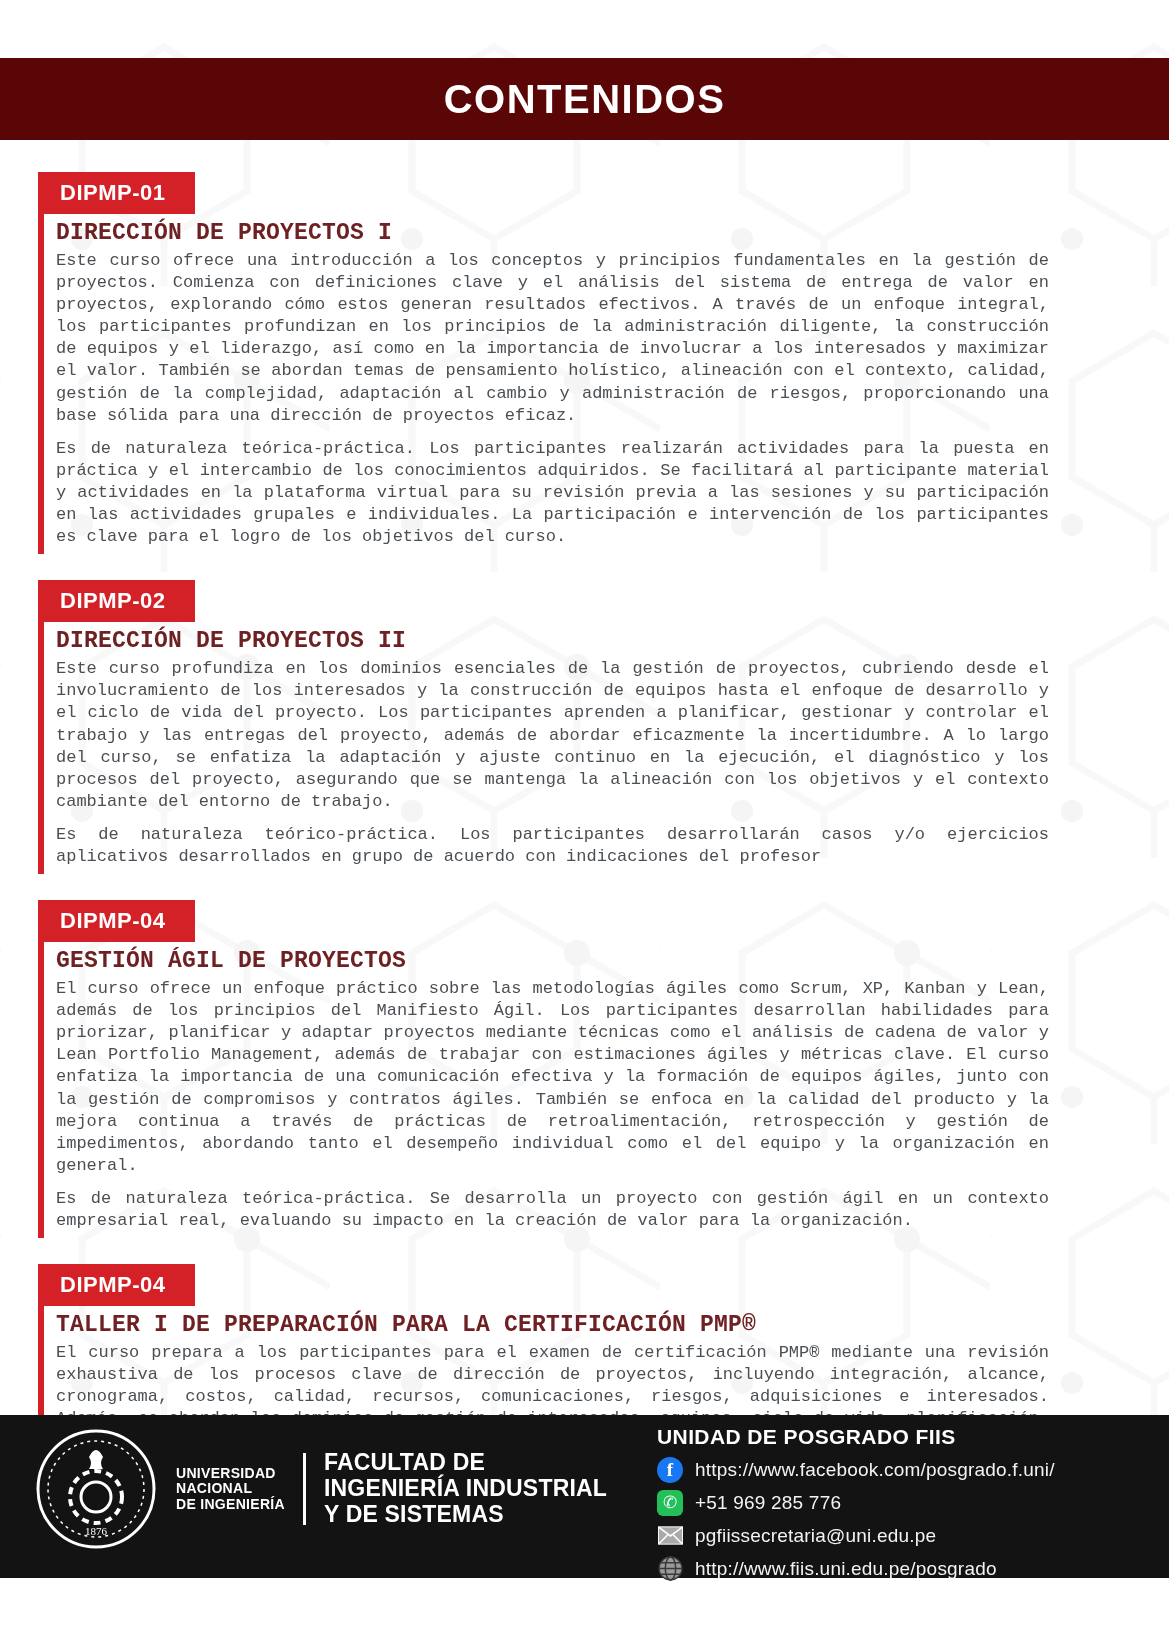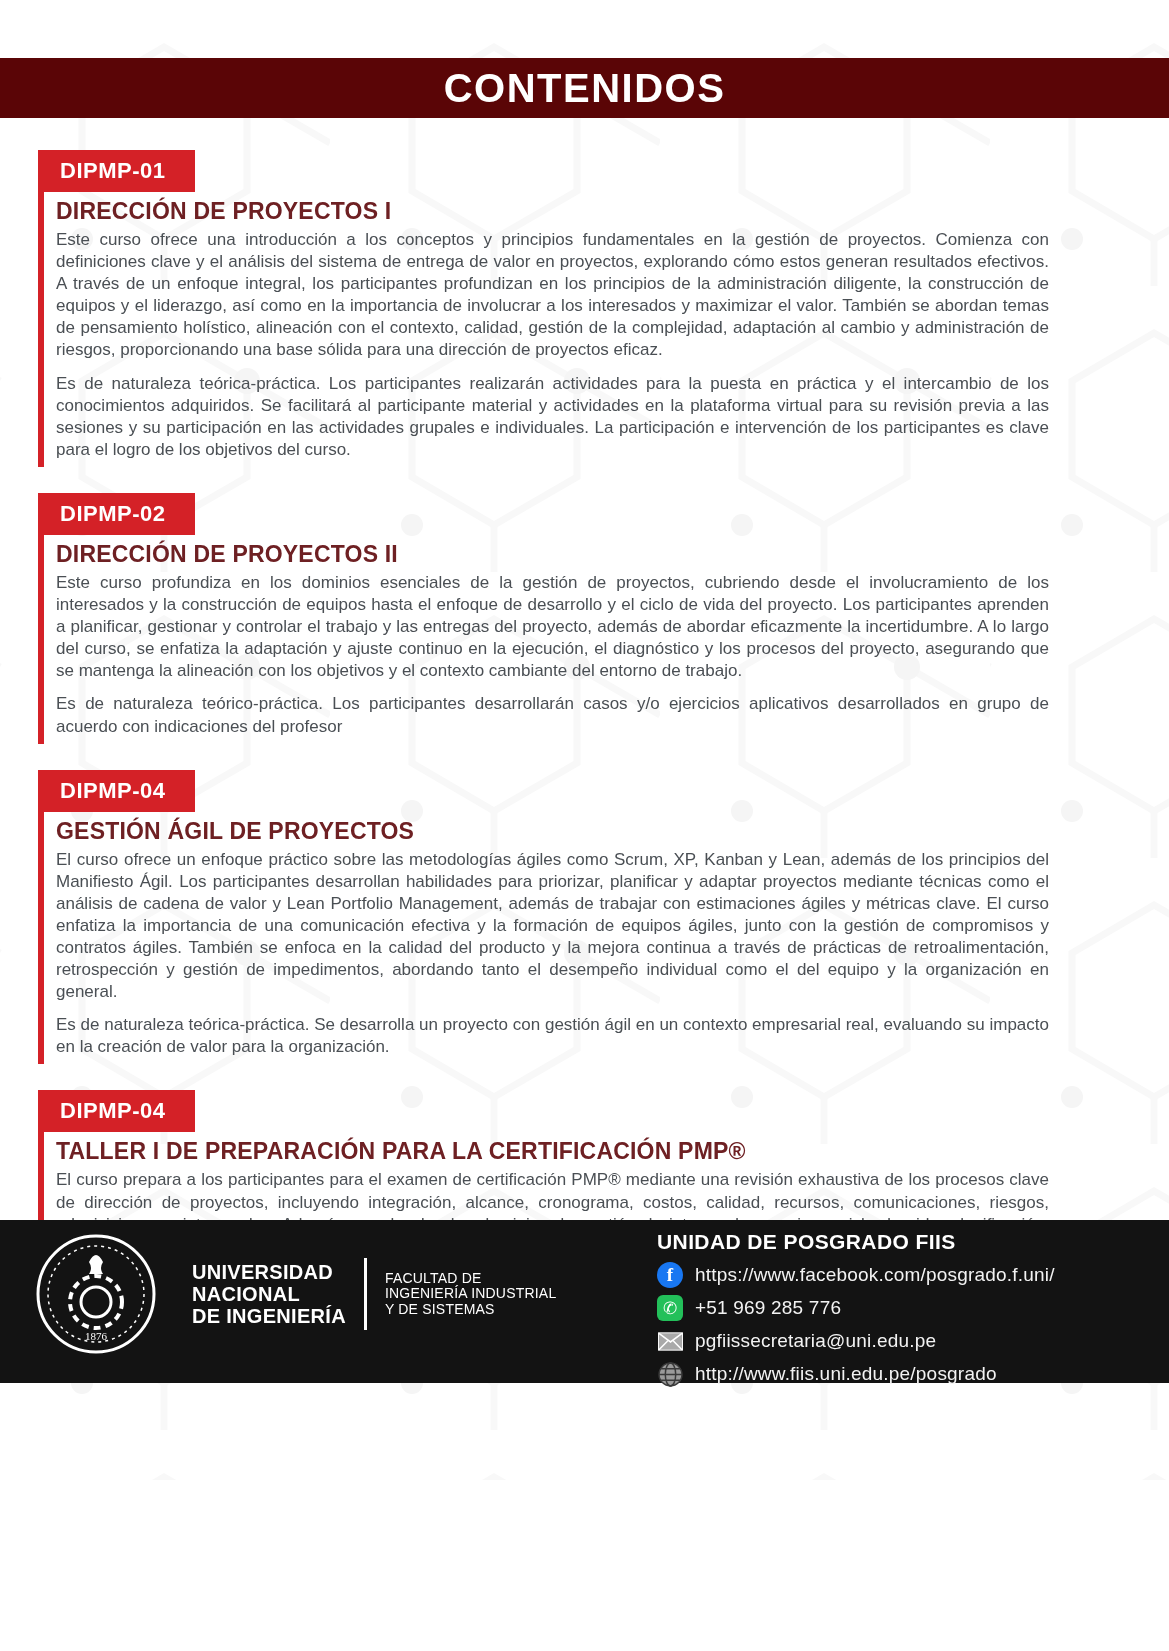--- a/index.html
+++ b/index.html
@@ -21,21 +21,21 @@
     z-index: 0;
     pointer-events: none;
   }
 
   .content { position: relative; z-index: 1; }
 
   
   .banner {
     margin-top: 58px;
     width: 100%;
-    height: 60px;
+    height: 82px;
     background: #5a0506;
     display: flex;
     align-items: center;
     justify-content: center;
   }
   .banner h1 {
     color: #ffffff;
     font-size: 40px;
     font-weight: 800;
     letter-spacing: 1.5px;
@@ -52,20 +52,21 @@
     color: #ffffff;
     font-size: 22px;
     font-weight: 700;
     padding: 8px 30px 8px 22px;
     letter-spacing: 0.5px;
   }
 
   .section-body {
     border-left: 6px solid #d42127;
     padding: 6px 0 4px 12px;
+    font-family: Liberation Mono, monospace;
   }
 
   .section-title {
     color: #6e2023;
     font-size: 23px;
     font-weight: 700;
     margin-bottom: 4px;
     letter-spacing: 0.2px;
   }
 
@@ -89,33 +90,32 @@
   }
   .footer-left {
     position: absolute;
     left: 34px; top: 12px;
     display: flex;
     align-items: center;
     gap: 18px;
   }
   .uni-name {
     font-weight: 800;
-    font-size: 20px;
+    font-size: 14px;
     line-height: 1.1;
     letter-spacing: 0.3px;
-    margin-left: 16px;
   }
   .footer-divider {
     width: 3px;
     height: 72px;
     background: #ffffff;
   }
   .faculty-name {
-    font-weight: 400;
-    font-size: 14px;
+    font-weight: 700;
+    font-size: 23px;
     line-height: 1.12;
     letter-spacing: 0.2px;
   }
   .footer-right {
     position: absolute;
     left: 657px; top: 10px;
   }
   .unit-title {
     font-size: 21px;
     font-weight: 800;

